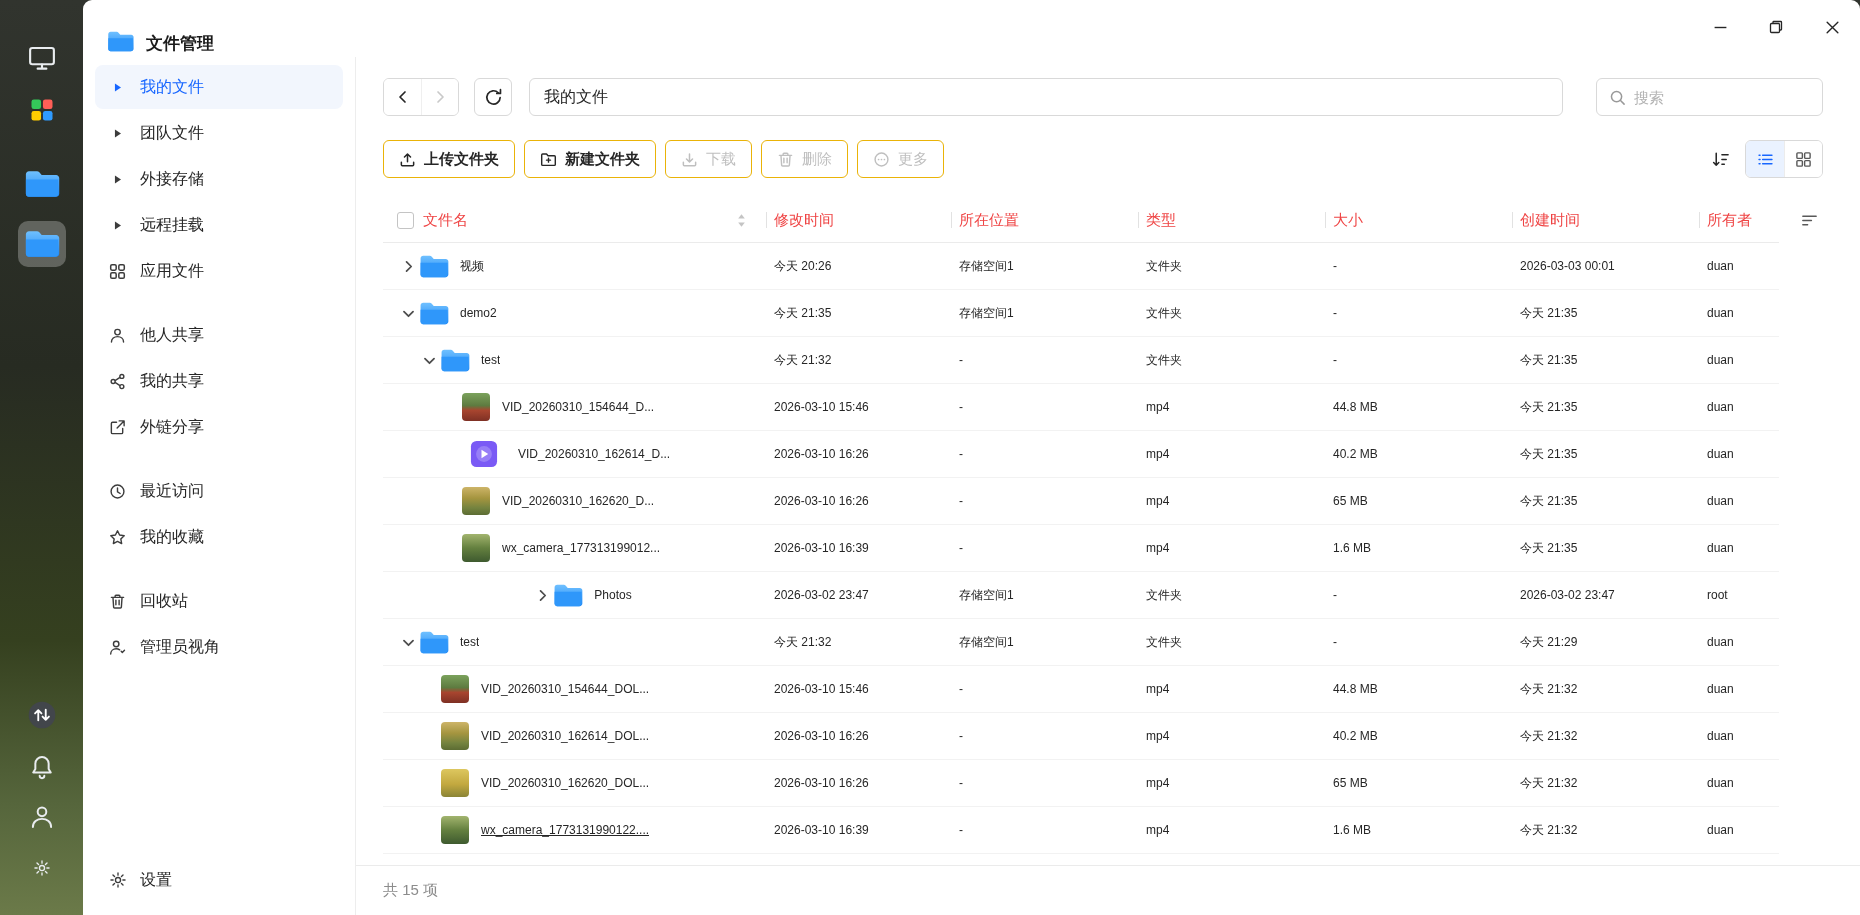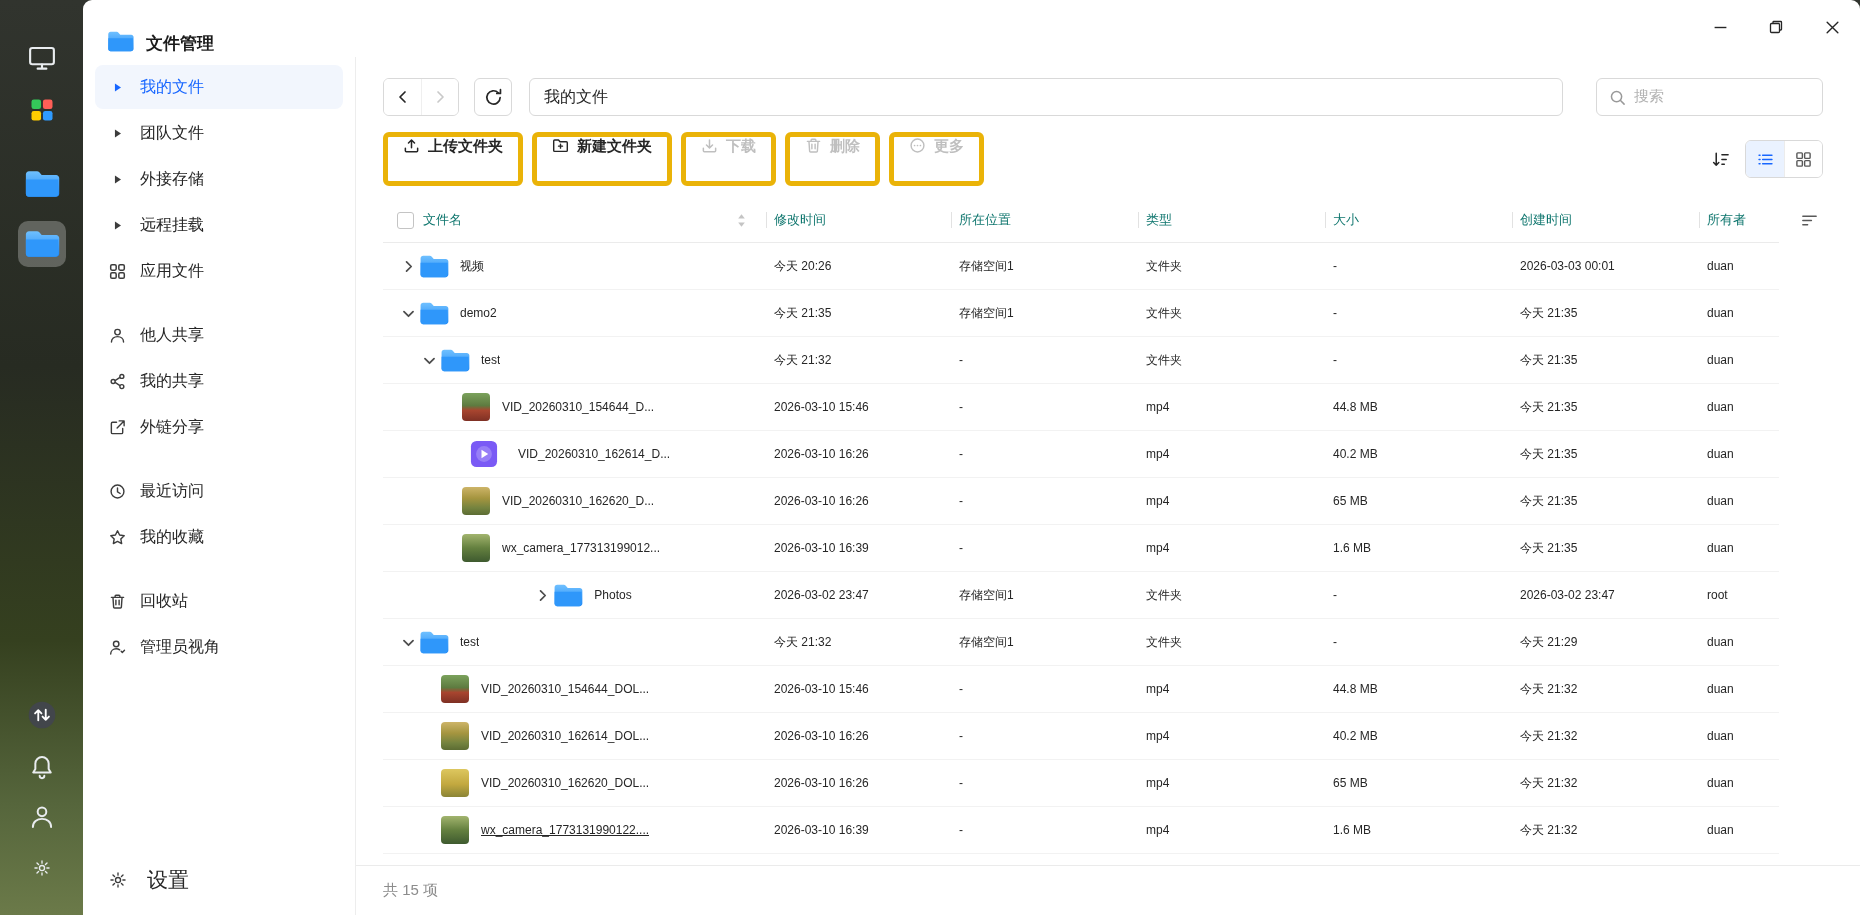--- a/index.html
+++ b/index.html
@@ -32,58 +32,58 @@
   .win-btn { width:56px; height:54px; display:flex; align-items:center; justify-content:center; background:none; border:none; cursor:pointer; color:#262626; }
   .window-body { flex:1; display:flex; min-height:0; }
   
   .sidebar { width:273px; flex:0 0 273px; border-right:1px solid #ededed; display:flex; flex-direction:column; padding:8px 12px 12px; }
   .sidebar-group { margin-bottom:20px; }
   .sidebar-item { height:44px; display:flex; align-items:center; gap:13px; padding:0 13px; border-radius:8px;
                   font-size:16px; color:#262626; cursor:pointer; margin-bottom:2px; }
   .sidebar-item.active { color:var(--accent); background:#f2f6fd; }
   .sb-icon { width:19px; display:flex; justify-content:center; color:#3c3c3c; }
   .sidebar-item.active .sb-icon { color:var(--accent); }
-  .sidebar-footer { margin-top:auto; height:46px; display:flex; align-items:center; gap:20px; padding:0 13px;
-                    font-size:21px; color:#262626; cursor:pointer; }
+  .sidebar-footer { margin-top:auto; height:46px; display:flex; align-items:center; gap:13px; padding:0 13px;
+                    font-size:16px; color:#262626; cursor:pointer; }
   .sidebar-footer .sb-icon { color:#3c3c3c; }
   
   .content { flex:1; min-width:0; display:flex; flex-direction:column; padding:21px 37px 0 27px; background:#fff; }
   .nav-row { display:flex; align-items:center; height:38px; flex:0 0 38px; }
   .nav-group { display:flex; height:38px; border:1px solid #d9d9d9; border-radius:6px; overflow:hidden; background:#fff; }
   .nav-btn { width:37px; border:none; background:#fff; display:flex; align-items:center; justify-content:center; color:#262626; cursor:pointer; }
   .nav-btn + .nav-btn { border-left:1px solid #efefef; }
   .nav-btn.disabled { color:#c9c9c9; }
   .icon-btn { width:38px; height:38px; margin-left:15px; border:1px solid #d9d9d9; border-radius:6px; background:#fff;
               display:flex; align-items:center; justify-content:center; color:#262626; cursor:pointer; }
   .path-input { flex:1; min-width:0; height:38px; margin-left:17px; border:1px solid #d9d9d9; border-radius:6px;
                 padding:0 14px; font-size:16px; color:#262626; font-family:inherit; outline:none; background:#fff; }
   .search-box { width:227px; flex:0 0 227px; height:38px; margin-left:33px; border:1px solid #d9d9d9; border-radius:6px;
-                display:flex; align-items:center; gap:8px; padding:0 12px; background:#fff;font-family:Liberation Mono, monospace; }
+                display:flex; align-items:center; gap:8px; padding:0 12px; background:#fff; }
   .search-box input { border:none; outline:none; flex:1; min-width:0; font-size:15px; color:#262626; font-family:inherit; }
   .search-box input::placeholder { color:#b3b3b3; }
   
   .toolbar-row { display:flex; align-items:center; margin-top:24px; height:38px; flex:0 0 38px; }
   .toolbar-left { display:flex; align-items:center; gap:9px; }
-  .tb-btn { display:flex; align-items:flex-start; gap:8px; height:54px; padding:0 15px; border:5px solid #eab308;
+  .tb-btn { display:flex; align-items:center; gap:8px; height:38px; padding:0 15px; border:1px solid #eab308;
             border-radius:6px; background:#fff; font-size:15px; cursor:pointer; font-family:inherit; }
   .tb-btn.enabled { color:#262626; font-weight:700; }
-  .tb-btn.disabled { color:#bfbfbf; cursor:default;font-weight:bold; }
+  .tb-btn.disabled { color:#bfbfbf; cursor:default; }
   .tb-icon { display:flex; }
   .toolbar-right { margin-left:auto; display:flex; align-items:center; gap:15px; }
   .sort-btn { border:none; background:none; color:#262626; cursor:pointer; display:flex; }
   .view-toggle { display:flex; border:1px solid #d9d9d9; border-radius:6px; overflow:hidden; }
   .view-seg { width:38px; height:36px; display:flex; align-items:center; justify-content:center; border:none;
               background:#fff; color:#595959; cursor:pointer; }
   .view-seg + .view-seg { border-left:1px solid #ececec; }
   .view-seg.active { background:#eaf2ff; color:var(--accent); }
   
   .table { margin-top:20px; margin-right:44px; position:relative; flex:0 0 auto;
            --cols:40px minmax(280px,1fr) 185px 187px 187px 187px 187px 80px; }
   .table-header { display:grid; grid-template-columns:var(--cols); align-items:center; height:45px;
-                  border-bottom:1px solid #ebebeb; color:#0f766e; font-size:13px; }
+                  border-bottom:1px solid #ebebeb; color:#ef4444; font-size:15px; }
   .th { display:flex; align-items:center; position:relative; padding-left:8px; white-space:nowrap; }
   .th-check { padding-left:14px; }
   .th-name { justify-content:space-between; padding-right:20px; padding-left:0; }
   .th.divided::before { content:''; position:absolute; left:0; width:1px; height:16px; background:#e2e2e2; }
   .checkbox { width:17px; height:17px; border:1.5px solid #c4c4c4; border-radius:3px; display:inline-block; background:#fff; cursor:pointer; }
   .col-config { position:absolute; right:-40px; top:13px; cursor:pointer; display:flex; }
   .table-body {}
   .file-row { display:grid; grid-template-columns:var(--cols); align-items:center; height:47px;
               border-bottom:1px solid #f2f2f2; font-size:12px; color:#262626; cursor:pointer; }
   .name-cell { grid-column:1 / span 2; display:flex; align-items:center; min-width:0; }

